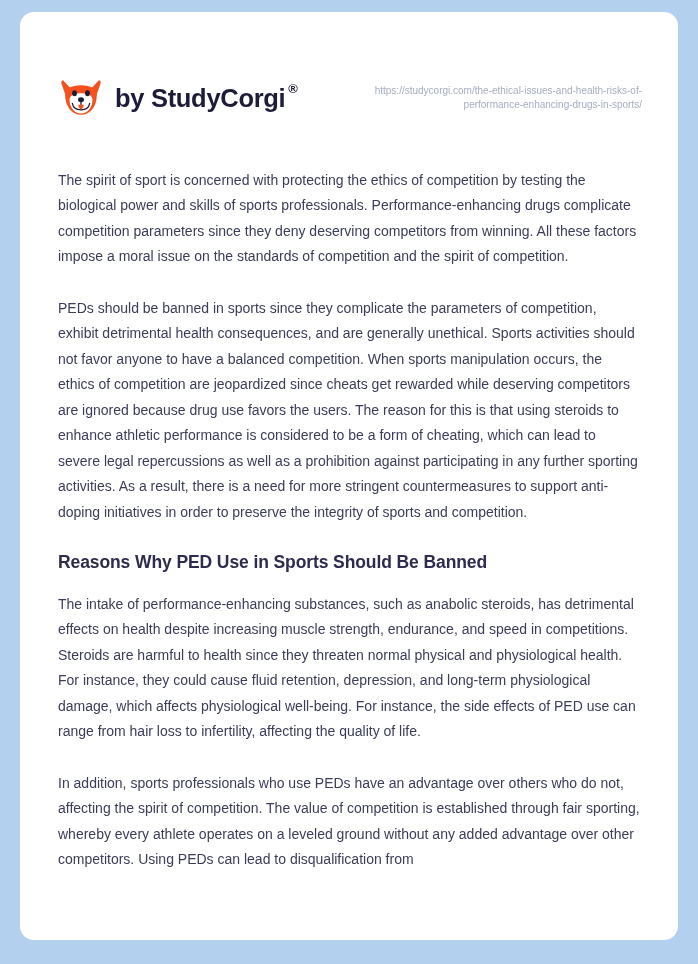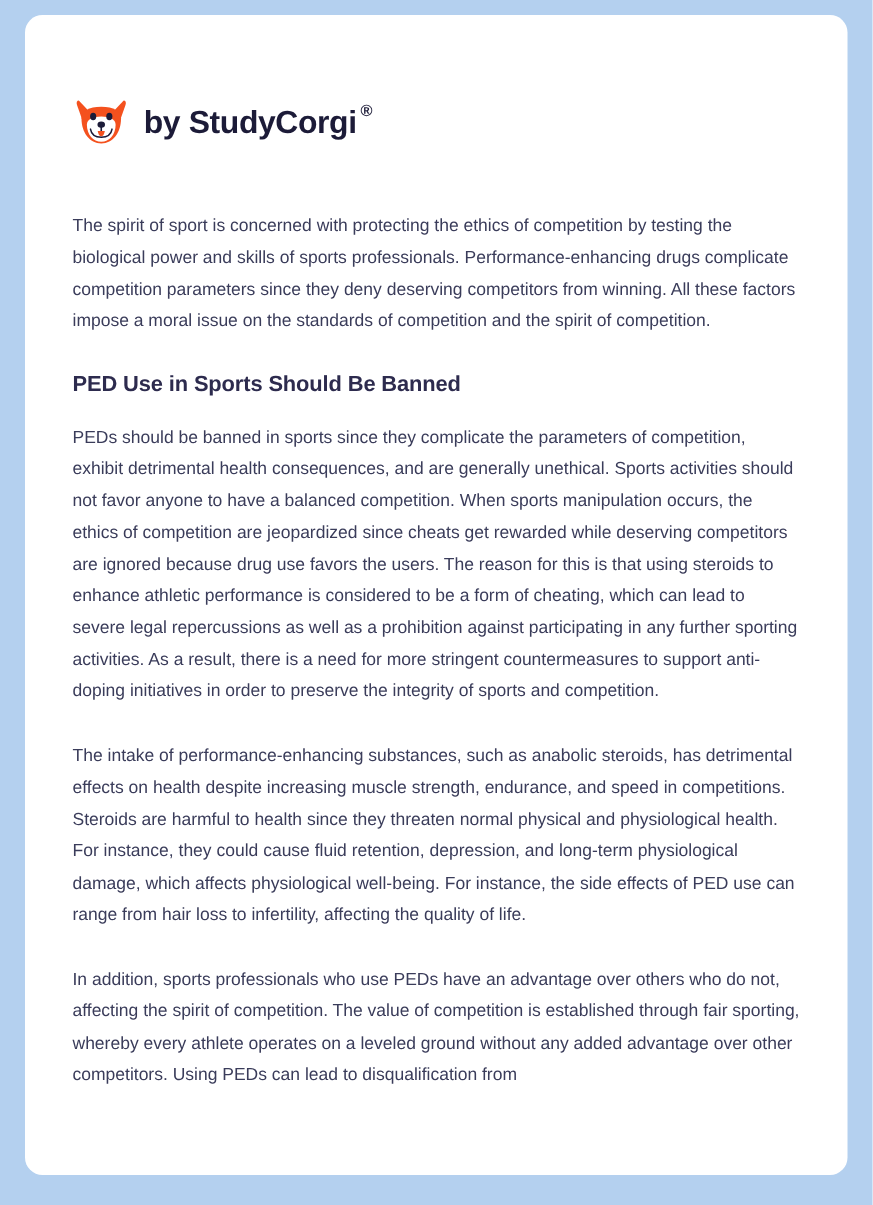--- a/index.html
+++ b/index.html
@@ -134,32 +134,33 @@
             <path d="M20 38 C21 44 25 47 32 47 C39 47 43 44 44 38" fill="none" stroke="#1c1b38" stroke-width="1.7" stroke-linecap="round"></path>
           </svg>
         </span>
         <span class="brand-text">
           <span>by StudyCorgi</span>
           <span class="brand-reg">®</span>
         </span>
       </div>
 
       <div class="header-meta">
+        <p class="header-url">https://studycorgi.com/the-ethical-issues-and-health-risks-of-performance-enhancing-drugs-in-sports/</p>
       </div>
 
     </div>
 
     <div class="article">
 
       <p>The spirit of sport is concerned with protecting the ethics of competition by testing the biological power and skills of sports professionals. Performance-enhancing drugs complicate competition parameters since they deny deserving competitors from winning. All these factors impose a moral issue on the standards of competition and the spirit of competition.</p>
 
-      <h2>PED Use in Sports Should Be Banned</h2>
 
       <p>PEDs should be banned in sports since they complicate the parameters of competition, exhibit detrimental health consequences, and are generally unethical. Sports activities should not favor anyone to have a balanced competition. When sports manipulation occurs, the ethics of competition are jeopardized since cheats get rewarded while deserving competitors are ignored because drug use favors the users. The reason for this is that using steroids to enhance athletic performance is considered to be a form of cheating, which can lead to severe legal repercussions as well as a prohibition against participating in any further sporting activities. As a result, there is a need for more stringent countermeasures to support anti-doping initiatives in order to preserve the integrity of sports and competition.</p>
 
+      <h2>Reasons Why PED Use in Sports Should Be Banned</h2>
 
       <p>The intake of performance-enhancing substances, such as anabolic steroids, has detrimental effects on health despite increasing muscle strength, endurance, and speed in competitions. Steroids are harmful to health since they threaten normal physical and physiological health. For instance, they could cause fluid retention, depression, and long-term physiological damage, which affects physiological well-being. For instance, the side effects of PED use can range from hair loss to infertility, affecting the quality of life.</p>
 
       <p class="tight-last">In addition, sports professionals who use PEDs have an advantage over others who do not, affecting the spirit of competition. The value of competition is established through fair sporting, whereby every athlete operates on a leveled ground without any added advantage over other competitors. Using PEDs can lead to disqualification from</p>
 
     </div>
 
   </div>
 </div>
 

